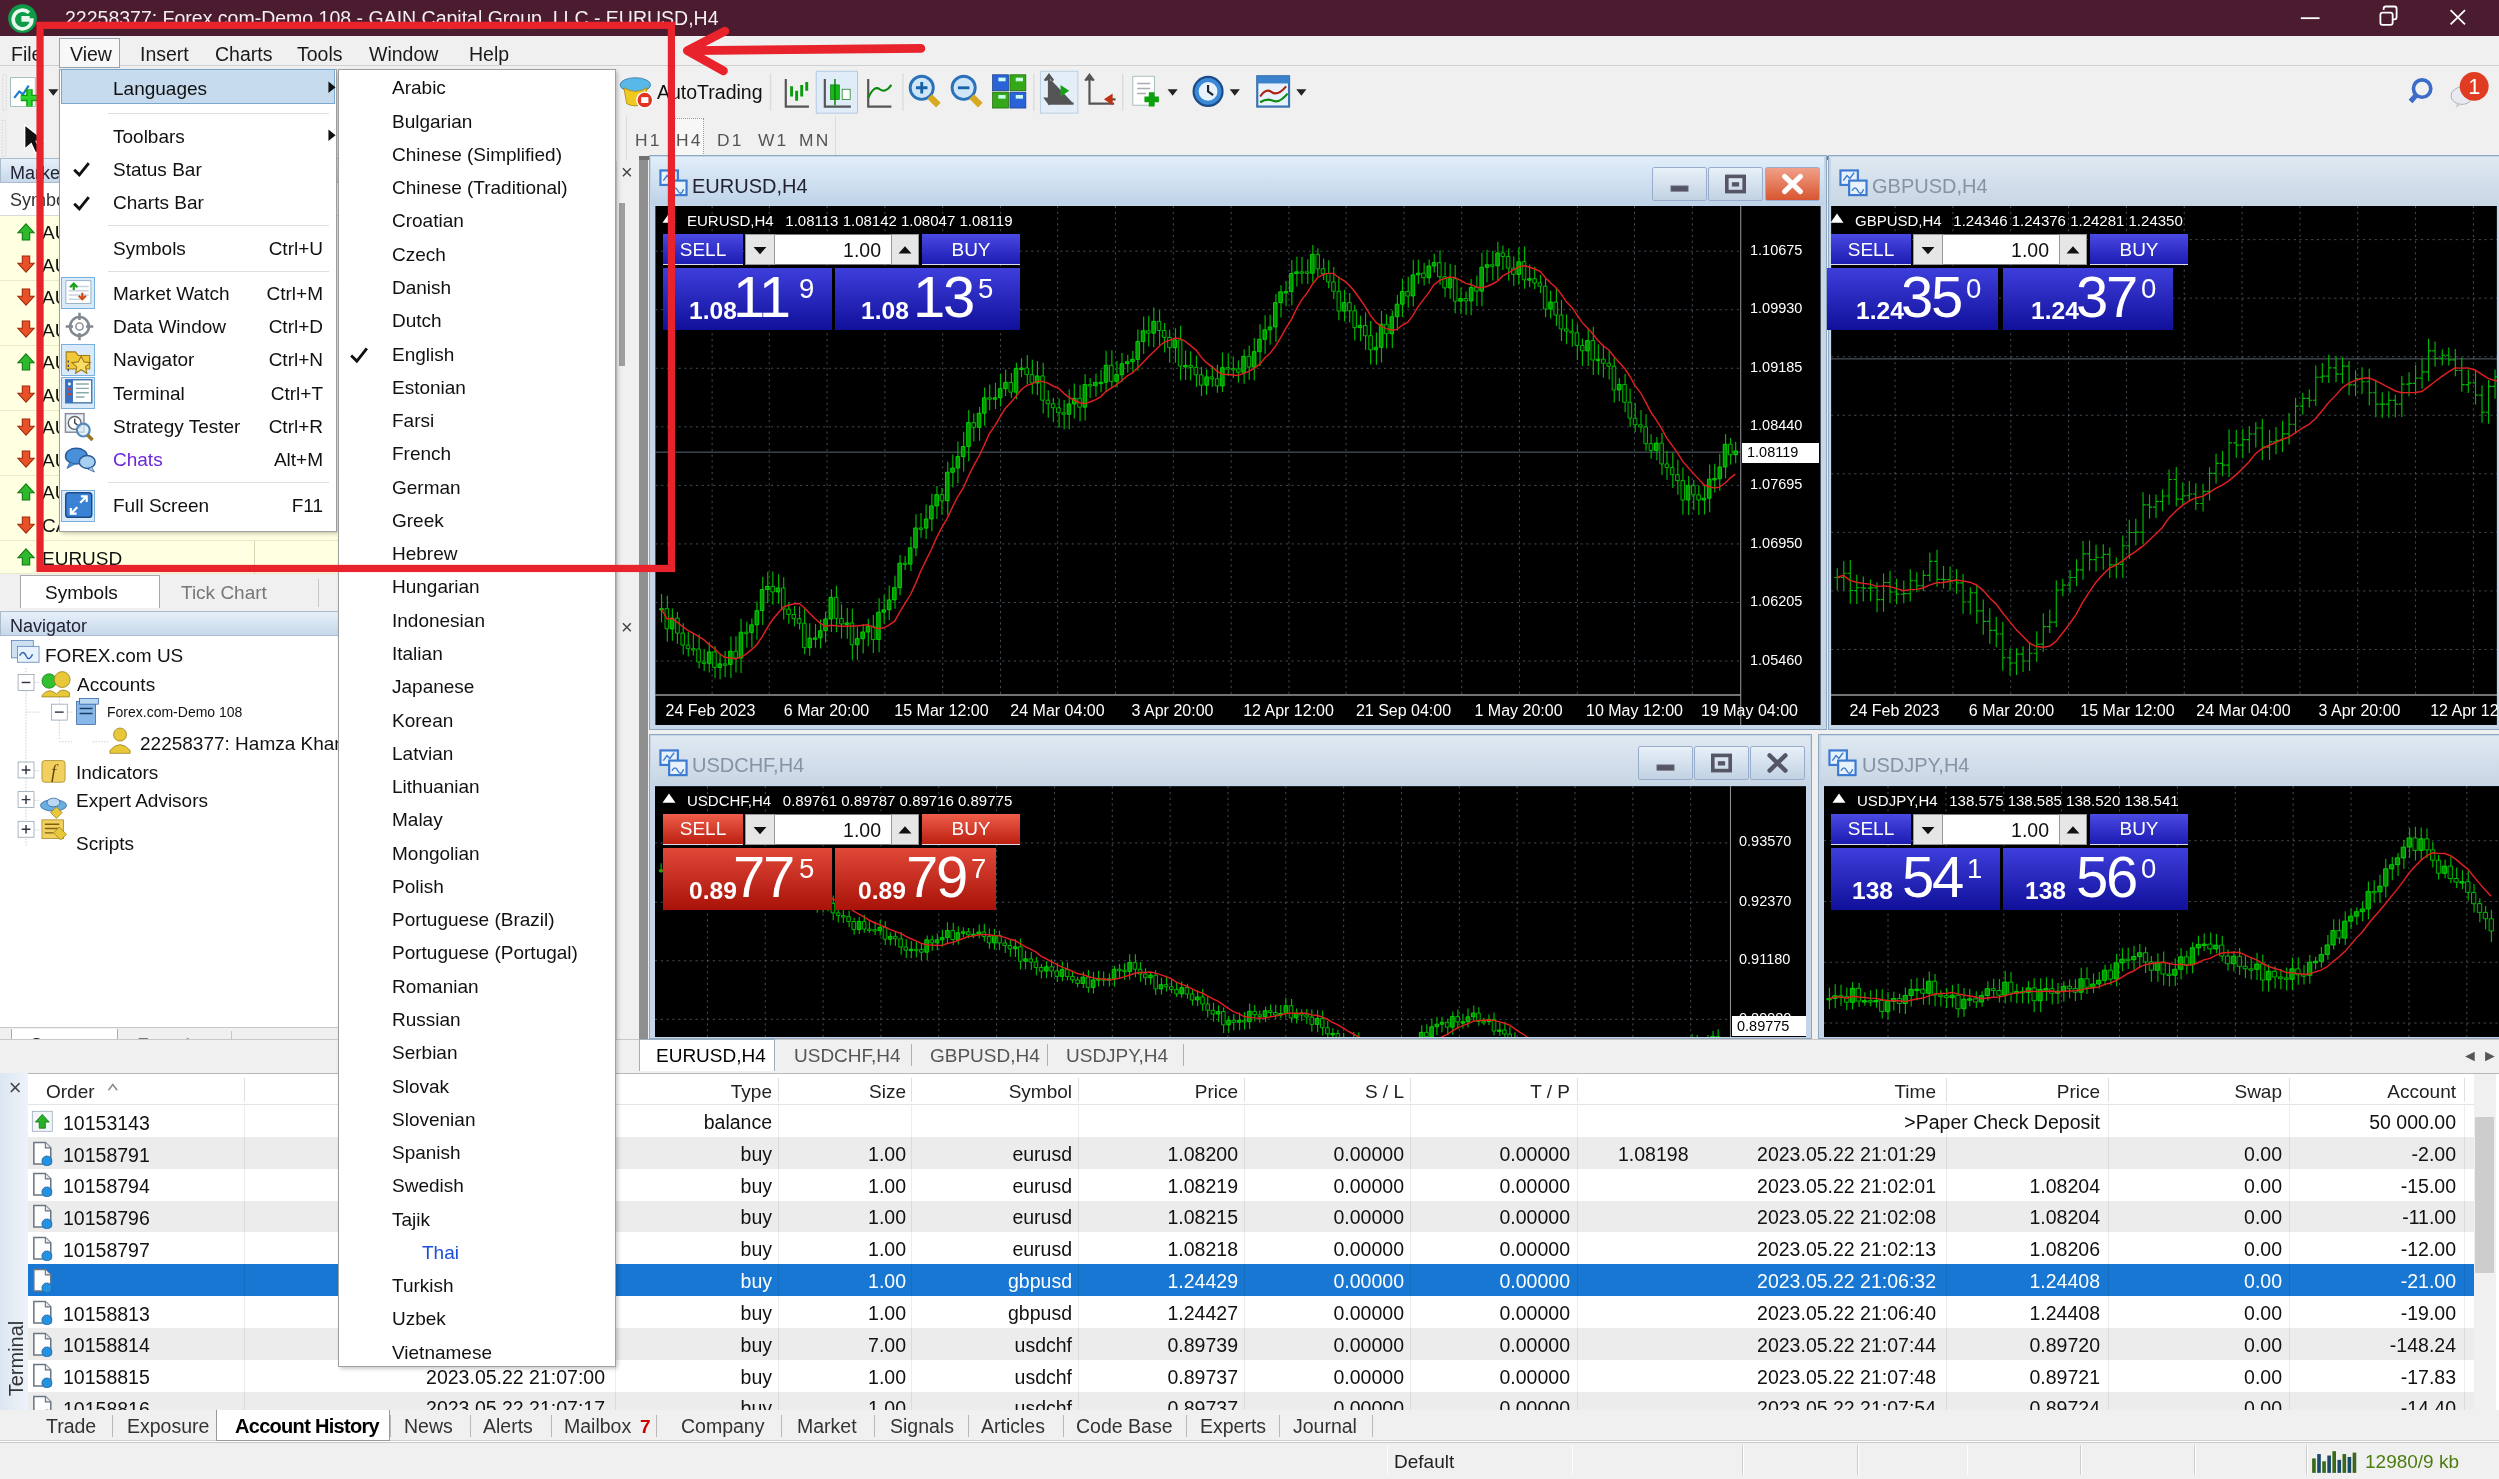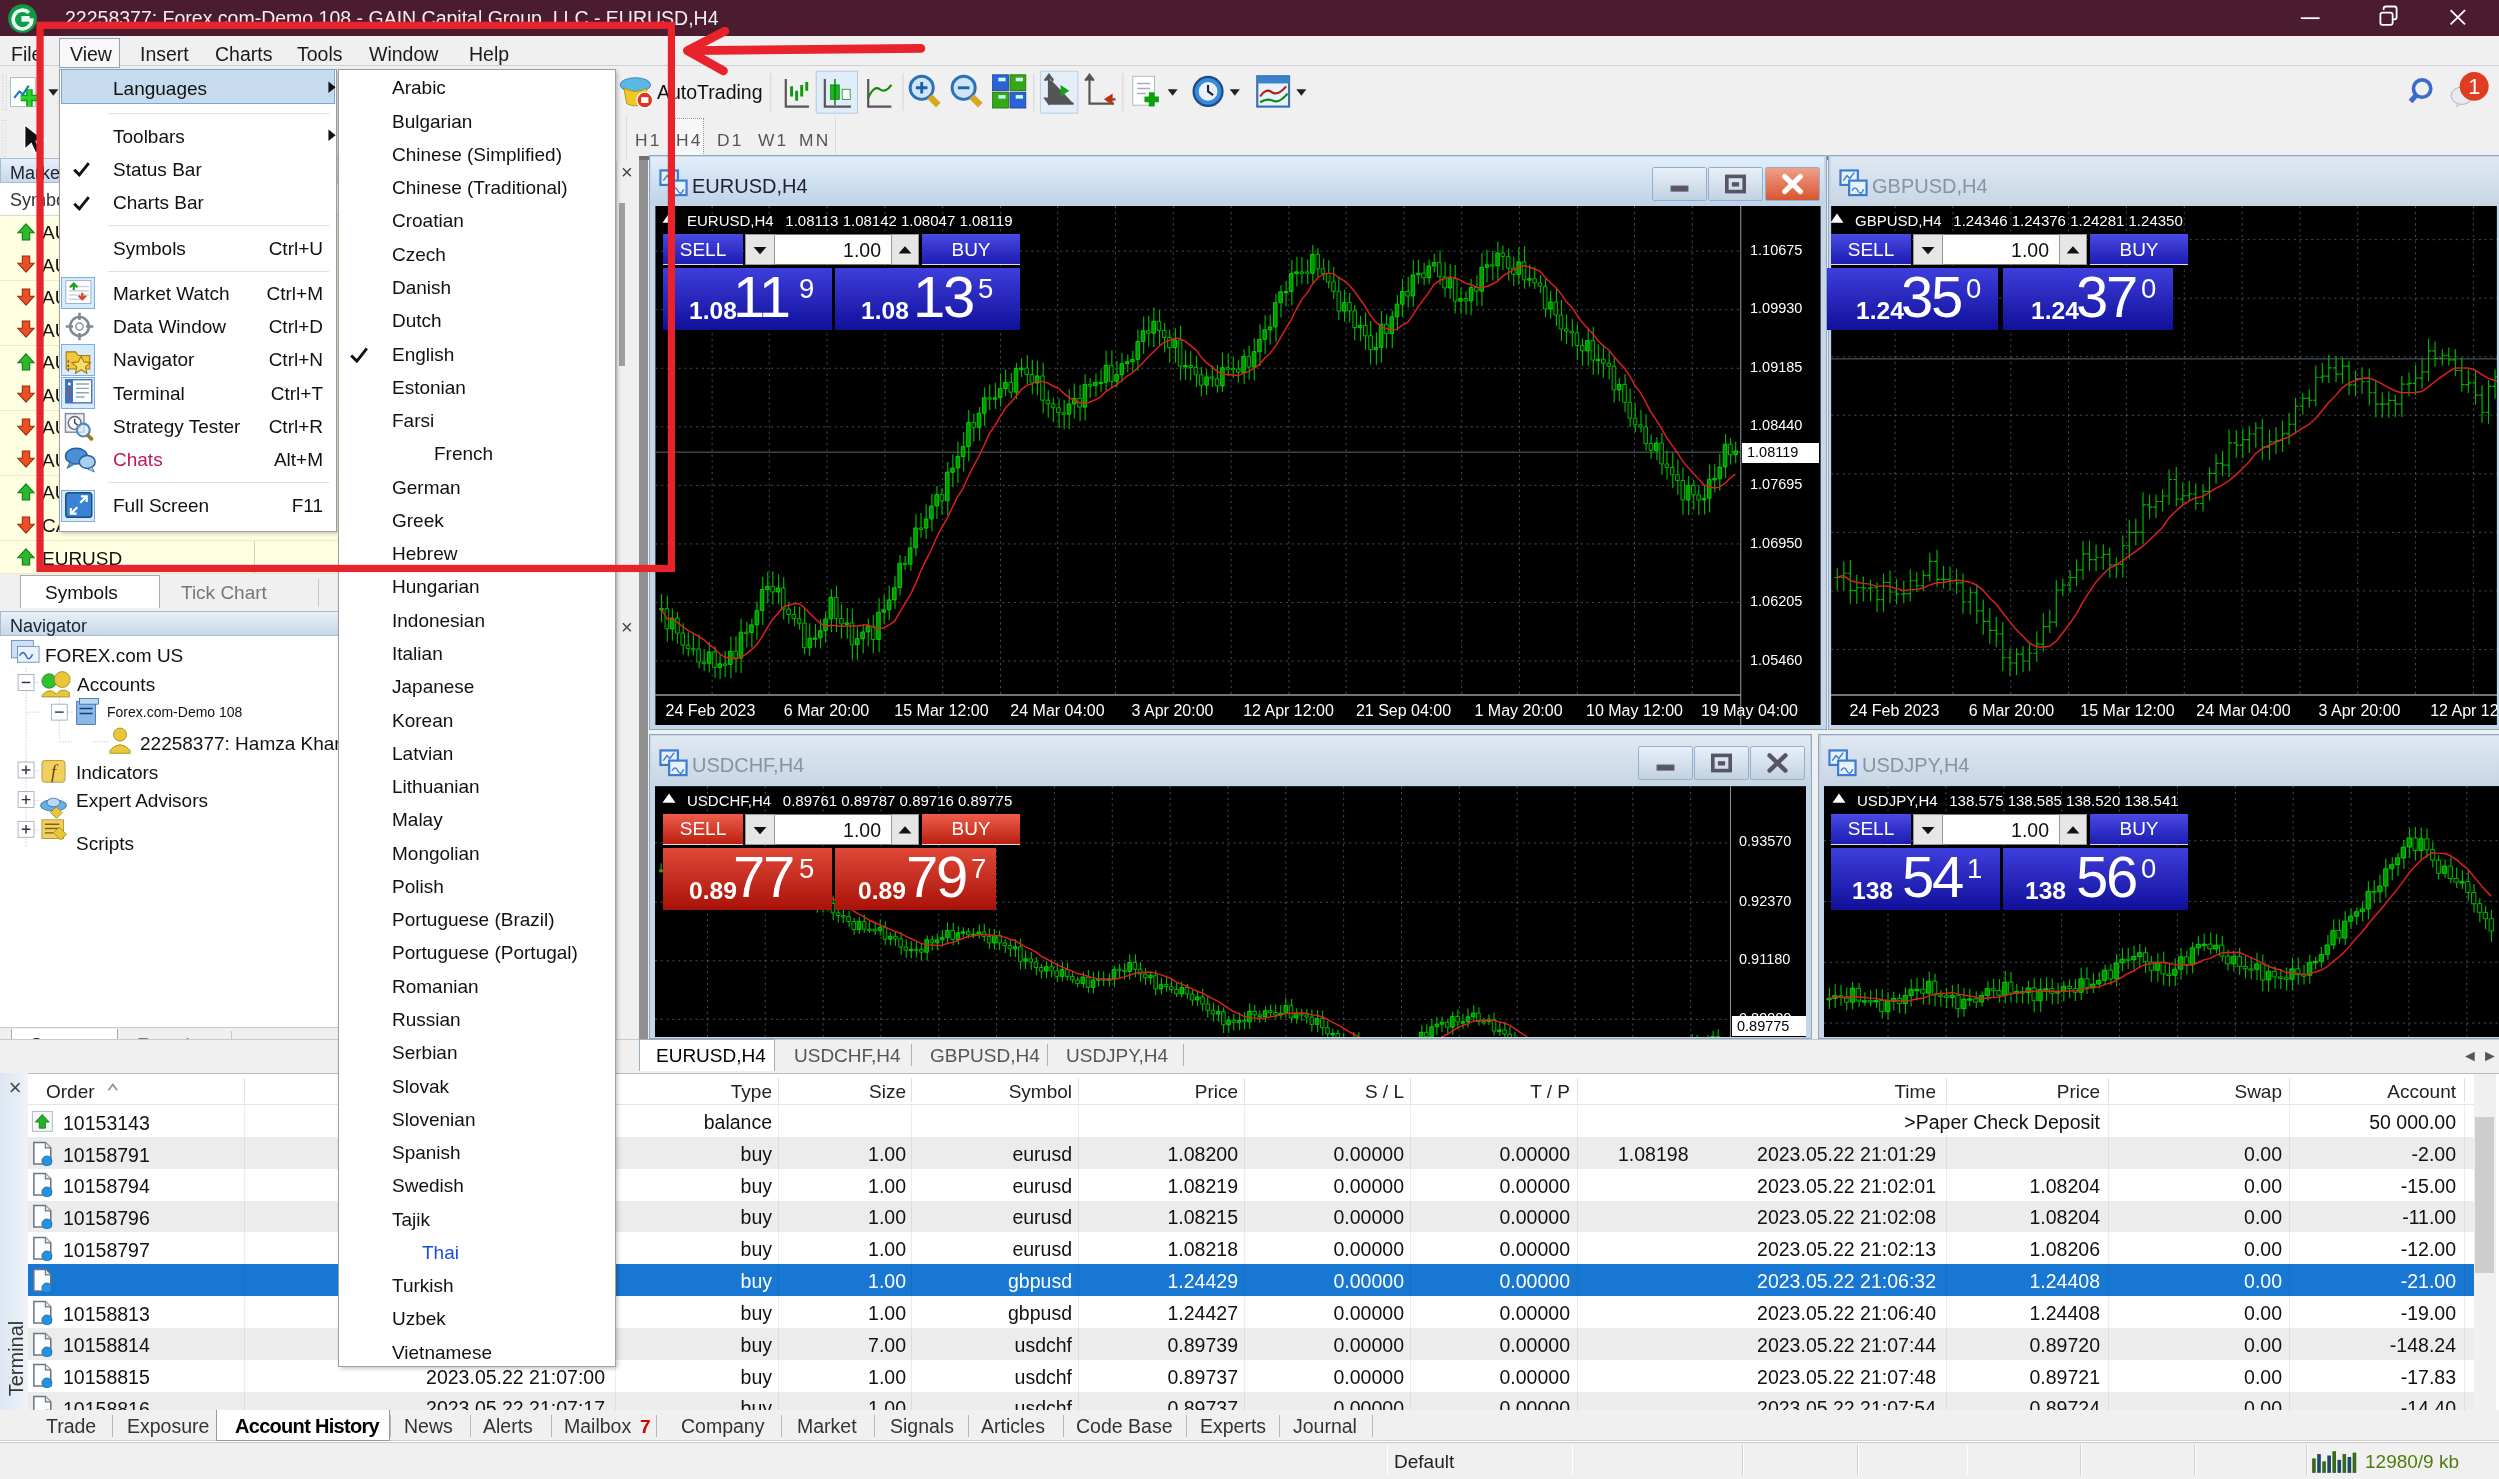--- a/index.html
+++ b/index.html
@@ -1367,21 +1367,21 @@
 <div class="a tx" style="left:-111px;top:349px;width:434px;text-align:right;font-size:19px;color:#111;">Ctrl+N</div>
 
 <div class="a tx" style="left:113px;top:383px;font-size:19px;color:#111;">Terminal</div>
 
 <div class="a tx" style="left:-111px;top:383px;width:434px;text-align:right;font-size:19px;color:#111;">Ctrl+T</div>
 
 <div class="a tx" style="left:113px;top:416px;font-size:19px;color:#111;">Strategy Tester</div>
 
 <div class="a tx" style="left:-111px;top:416px;width:434px;text-align:right;font-size:19px;color:#111;">Ctrl+R</div>
 
-<div class="a tx" style="left:113px;top:449px;font-size:19px;color:#be185d;">Chats</div>
+<div class="a tx" style="left:113px;top:449px;font-size:19px;color:#6d28d9;">Chats</div>
 
 <div class="a tx" style="left:-111px;top:449px;width:434px;text-align:right;font-size:19px;color:#111;">Alt+M</div>
 
 <div class="a" style="left:108px;top:482px;width:221px;height:0.7px;background:#e0e0e0"></div>
 
 <div class="a tx" style="left:113px;top:495px;font-size:19px;color:#111;">Full Screen</div>
 
 <div class="a tx" style="left:-111px;top:495px;width:434px;text-align:right;font-size:19px;color:#111;">F11</div>
 
 <div class="a" style="left:61px;top:277px;width:34px;height:32px;background:#d9eafa;border:0.7px solid #7ab0dc"></div>
@@ -1461,21 +1461,21 @@
 <div class="a tx" style="left:392px;top:344px;font-size:19px;color:#111;">English</div>
 
 <svg class="a" style="left:349px;top:346px" width="20" height="17.4" viewBox="0 0 28 24">
     <path d="M3 13 L11 21 L25 3" fill="none" stroke="#111" stroke-width="4"></path>
   </svg>
 
 <div class="a tx" style="left:392px;top:377px;font-size:19px;color:#111;">Estonian</div>
 
 <div class="a tx" style="left:392px;top:410px;font-size:19px;color:#111;">Farsi</div>
 
-<div class="a tx" style="left:392px;top:443px;font-size:19px;color:#111;margin-left:42px;">French</div>
+<div class="a tx" style="left:392px;top:443px;font-size:19px;color:#111;">French</div>
 
 <div class="a tx" style="left:392px;top:477px;font-size:19px;color:#111;">German</div>
 
 <div class="a tx" style="left:392px;top:510px;font-size:19px;color:#111;">Greek</div>
 
 <div class="a tx" style="left:392px;top:543px;font-size:19px;color:#111;">Hebrew</div>
 
 <div class="a tx" style="left:392px;top:576px;font-size:19px;color:#111;">Hungarian</div>
 
 <div class="a tx" style="left:392px;top:610px;font-size:19px;color:#111;">Indonesian</div>

